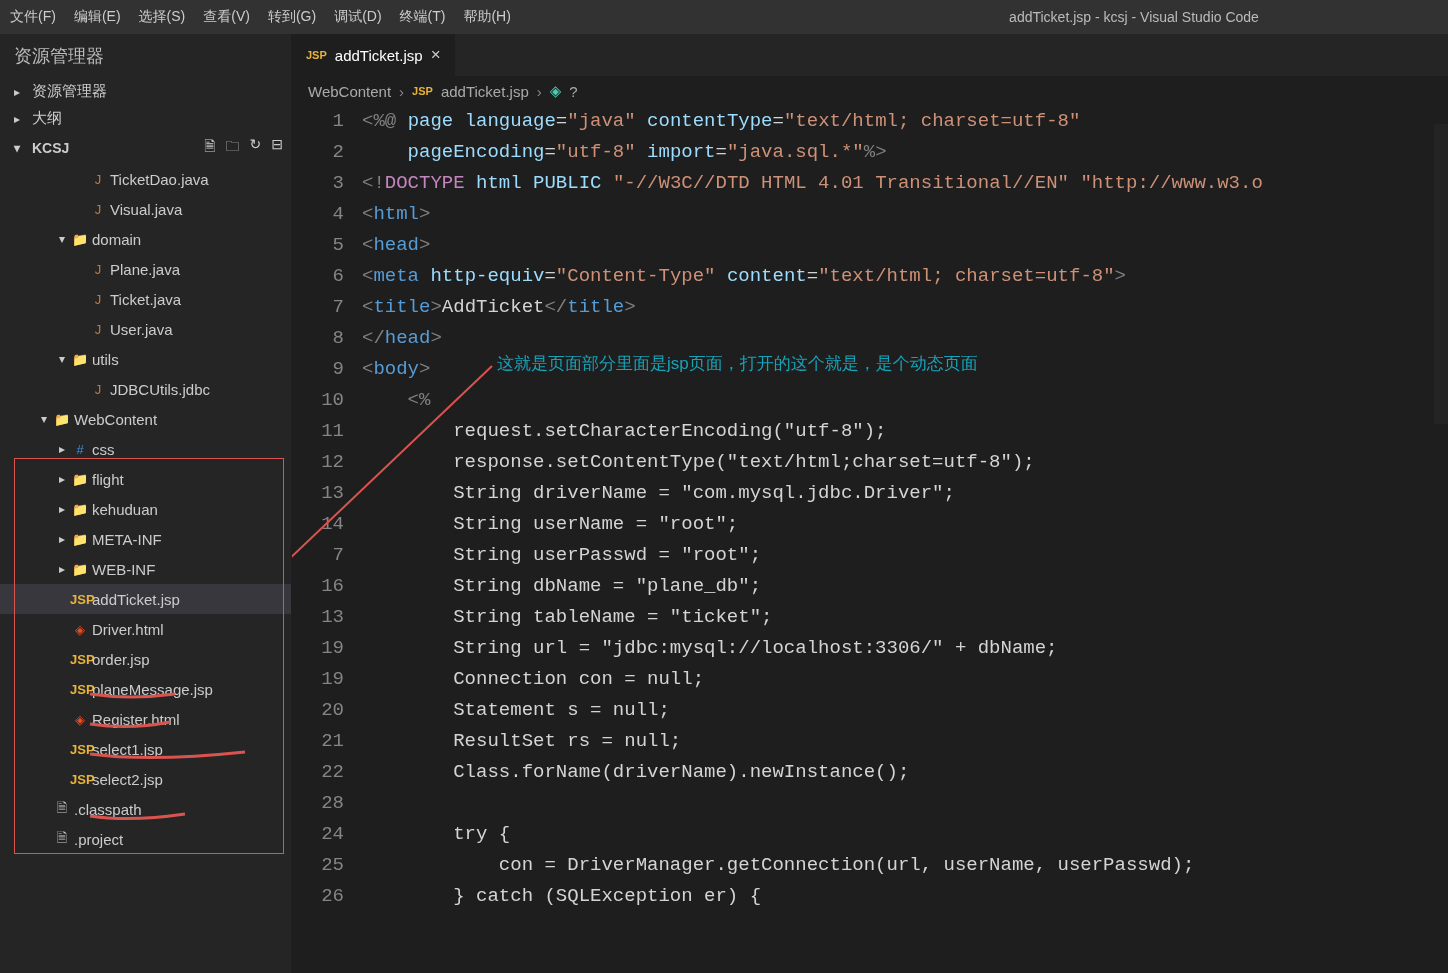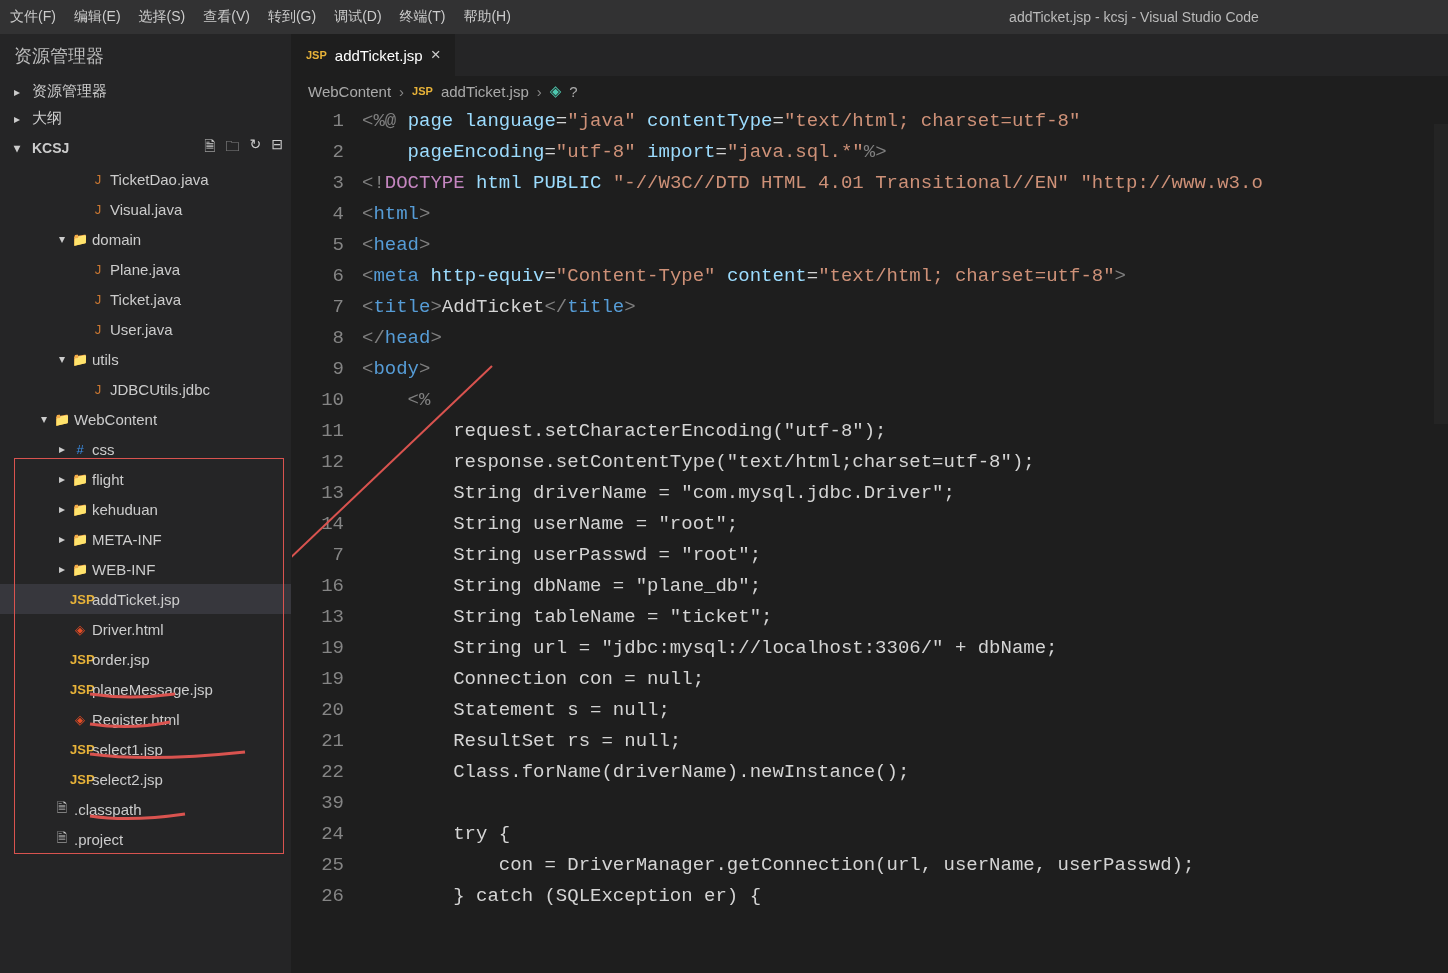--- a/index.html
+++ b/index.html
@@ -273,26 +273,27 @@
           <div>13</div>
           <div>14</div>
           <div>7</div>
           <div>16</div>
           <div>13</div>
           <div>19</div>
           <div>19</div>
           <div>20</div>
           <div>21</div>
           <div>22</div>
-          <div>39</div>
+          <div>28</div>
           <div>24</div>
           <div>25</div>
           <div>26</div>
         </div>
       <div class="code" id="code"><div class="code-line"><span class="c-punct">&lt;%@</span><span class="c-plain"> </span><span class="c-attr">page language</span><span class="c-plain">=</span><span class="c-str">"java"</span><span class="c-plain"> </span><span class="c-attr">contentType</span><span class="c-plain">=</span><span class="c-str">"text/html; charset=utf-8"</span></div><div class="code-line"><span class="c-plain">    </span><span class="c-attr">pageEncoding</span><span class="c-plain">=</span><span class="c-str">"utf-8"</span><span class="c-plain"> </span><span class="c-attr">import</span><span class="c-plain">=</span><span class="c-str">"java.sql.*"</span><span class="c-punct">%&gt;</span></div><div class="code-line"><span class="c-punct">&lt;!</span><span class="c-doctype-kw">DOCTYPE</span><span class="c-plain"> </span><span class="c-attr">html</span><span class="c-plain"> </span><span class="c-attr">PUBLIC</span><span class="c-plain"> </span><span class="c-str">"-//W3C//DTD HTML 4.01 Transitional//EN"</span><span class="c-plain"> </span><span class="c-str">"http://www.w3.o</span></div><div class="code-line"><span class="c-punct">&lt;</span><span class="c-tag">html</span><span class="c-punct">&gt;</span></div><div class="code-line"><span class="c-punct">&lt;</span><span class="c-tag">head</span><span class="c-punct">&gt;</span></div><div class="code-line"><span class="c-punct">&lt;</span><span class="c-tag">meta</span><span class="c-plain"> </span><span class="c-attr">http-equiv</span><span class="c-plain">=</span><span class="c-str">"Content-Type"</span><span class="c-plain"> </span><span class="c-attr">content</span><span class="c-plain">=</span><span class="c-str">"text/html; charset=utf-8"</span><span class="c-punct">&gt;</span></div><div class="code-line"><span class="c-punct">&lt;</span><span class="c-tag">title</span><span class="c-punct">&gt;</span><span class="c-plain">AddTicket</span><span class="c-punct">&lt;/</span><span class="c-tag">title</span><span class="c-punct">&gt;</span></div><div class="code-line"><span class="c-punct">&lt;/</span><span class="c-tag">head</span><span class="c-punct">&gt;</span></div><div class="code-line"><span class="c-punct">&lt;</span><span class="c-tag">body</span><span class="c-punct">&gt;</span></div><div class="code-line"><span class="c-plain">    </span><span class="c-punct">&lt;%</span></div><div class="code-line"><span class="c-plain">        request.setCharacterEncoding("utf-8");</span></div><div class="code-line"><span class="c-plain">        response.setContentType("text/html;charset=utf-8");</span></div><div class="code-line"><span class="c-plain">        String driverName = "com.mysql.jdbc.Driver";</span></div><div class="code-line"><span class="c-plain">        String userName = "root";</span></div><div class="code-line"><span class="c-plain">        String userPasswd = "root";</span></div><div class="code-line"><span class="c-plain">        String dbName = "plane_db";</span></div><div class="code-line"><span class="c-plain">        String tableName = "ticket";</span></div><div class="code-line"><span class="c-plain">        String url = "jdbc:mysql://localhost:3306/" + dbName;</span></div><div class="code-line"><span class="c-plain">        Connection con = null;</span></div><div class="code-line"><span class="c-plain">        Statement s = null;</span></div><div class="code-line"><span class="c-plain">        ResultSet rs = null;</span></div><div class="code-line"><span class="c-plain">        Class.forName(driverName).newInstance();</span></div><div class="code-line"><span class="c-plain"></span></div><div class="code-line"><span class="c-plain">        try {</span></div><div class="code-line"><span class="c-plain">            con = DriverManager.getConnection(url, userName, userPasswd);</span></div><div class="code-line"><span class="c-plain">        } catch (SQLException er) {</span></div></div>
+      <div class="annot" style="left:205px; top:242px;">这就是页面部分里面是jsp页面，打开的这个就是，是个动态页面</div>
       <svg class="arrow-svg" style="left:0; top:0;" width="480" height="520">
         <defs>
             <marker id="ah" markerWidth="10" markerHeight="10" refX="2" refY="3" orient="auto">
               <path d="M0,0 L0,6 L8,3 z" fill="#d9534f"></path>
             </marker>
           </defs>
         <line x1="200" y1="260" x2="-50" y2="498" stroke="#d9534f" stroke-width="2"></line>
         <line x1="-50" y1="498" x2="-70" y2="510" stroke="#d9534f" stroke-width="2" marker-end="url(#ah)"></line>
       </svg>
     </div>

